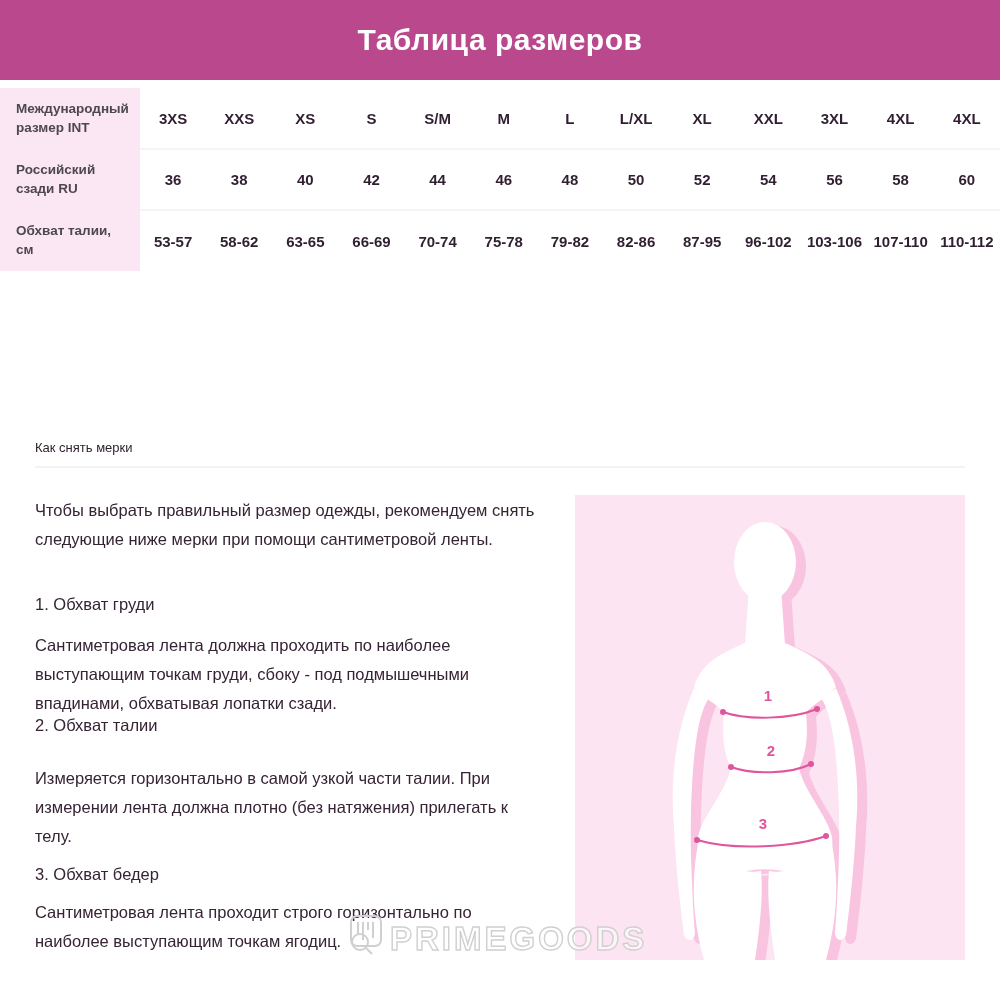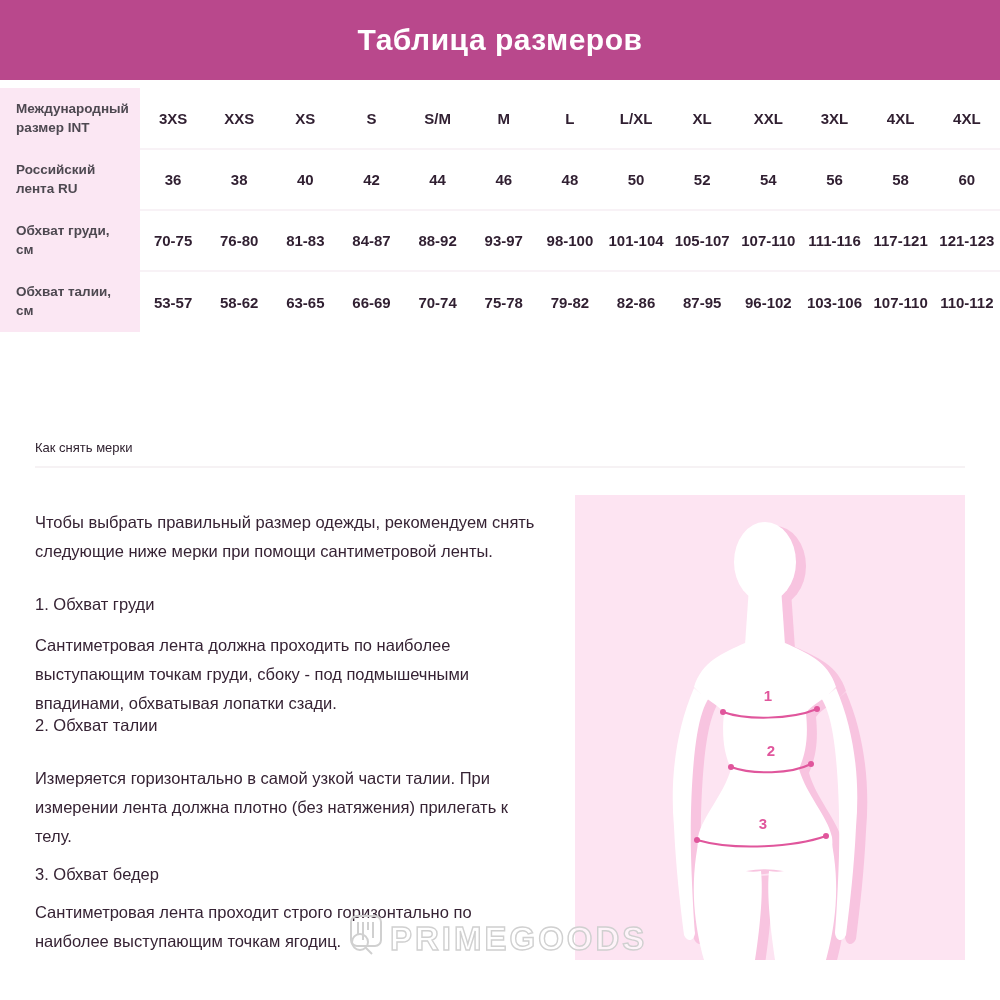--- a/index.html
+++ b/index.html
@@ -22,21 +22,21 @@
                         font-size:15px; font-weight:bold; color:#301f31; }
   table.size-table tr + tr td { border-top:2px solid #f8f2f6; }
 
   
   .section-heading { position:absolute; top:440px; left:35px;
                      font-size:13px; font-weight:normal; color:#2b1d2b; }
   .section-divider { position:absolute; top:466px; left:35px; width:930px; height:2px;
                      background:#f6f2f4; }
   .tblock { position:absolute; left:35px; width:500px;
             font-size:16.5px; line-height:29px; color:#362334; }
-  #tb0 { top:508px; } #tb1 { top:590px; } #tb2 { top:631px; } #tb3 { top:711px; }
+  #tb0 { top:496px; } #tb1 { top:590px; } #tb2 { top:631px; } #tb3 { top:711px; }
   #tb4 { top:764px; } #tb5 { top:860px; } #tb6 { top:898px; }
 
   
   .figure-box { position:absolute; left:575px; top:495px; width:390px; height:465px;
                 background:#fde4f2; }
   .figure-box svg { display:block; }
 
   
   .watermark { position:absolute; left:348px; top:906px; width:320px; height:60px; }
   .watermark text { font-family:"Liberation Sans", sans-serif; font-size:33px;
@@ -61,50 +61,34 @@
         <td>M</td>
         <td>L</td>
         <td>L/XL</td>
         <td>XL</td>
         <td>XXL</td>
         <td>3XL</td>
         <td>4XL</td>
         <td>4XL</td>
       </tr>
       <tr>
-        <th>Российский лента RU</th>
+        <th>Российский сзади RU</th>
         <td>36</td>
         <td>38</td>
         <td>40</td>
         <td>42</td>
         <td>44</td>
         <td>46</td>
         <td>48</td>
         <td>50</td>
         <td>52</td>
         <td>54</td>
         <td>56</td>
         <td>58</td>
         <td>60</td>
-      </tr>
-      <tr>
-        <th>Обхват груди, см</th>
-        <td>70-75</td>
-        <td>76-80</td>
-        <td>81-83</td>
-        <td>84-87</td>
-        <td>88-92</td>
-        <td>93-97</td>
-        <td>98-100</td>
-        <td>101-104</td>
-        <td>105-107</td>
-        <td>107-110</td>
-        <td>111-116</td>
-        <td>117-121</td>
-        <td>121-123</td>
       </tr>
       <tr>
         <th>Обхват талии, см</th>
         <td>53-57</td>
         <td>58-62</td>
         <td>63-65</td>
         <td>66-69</td>
         <td>70-74</td>
         <td>75-78</td>
         <td>79-82</td>

